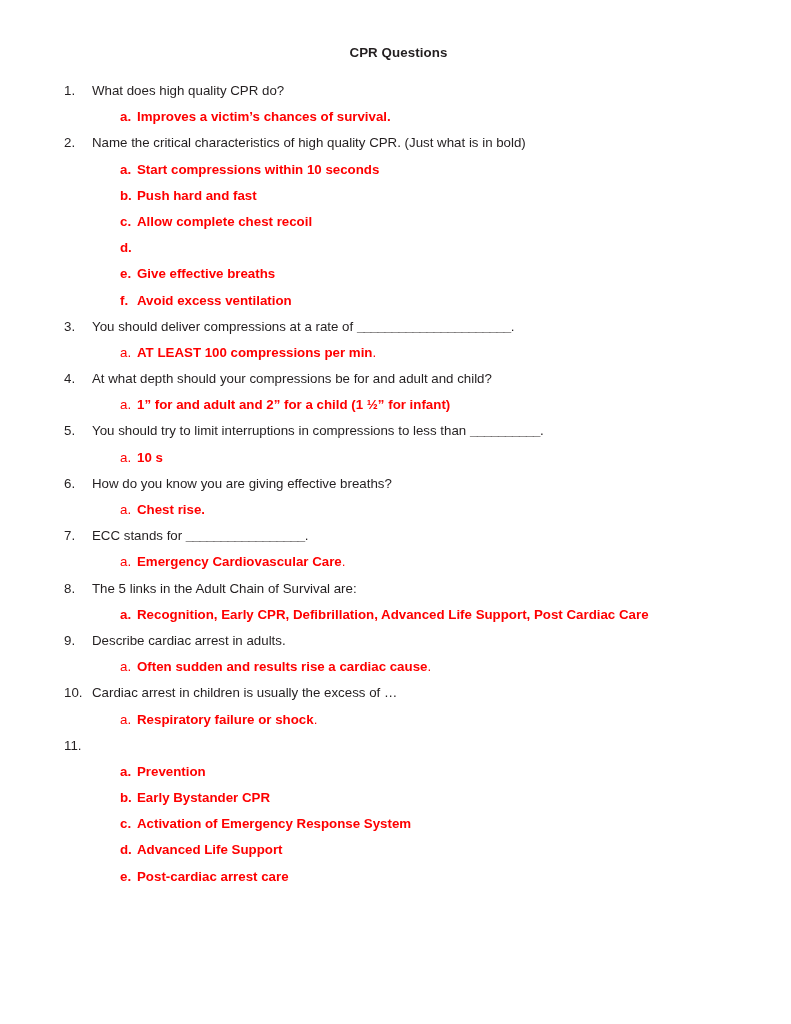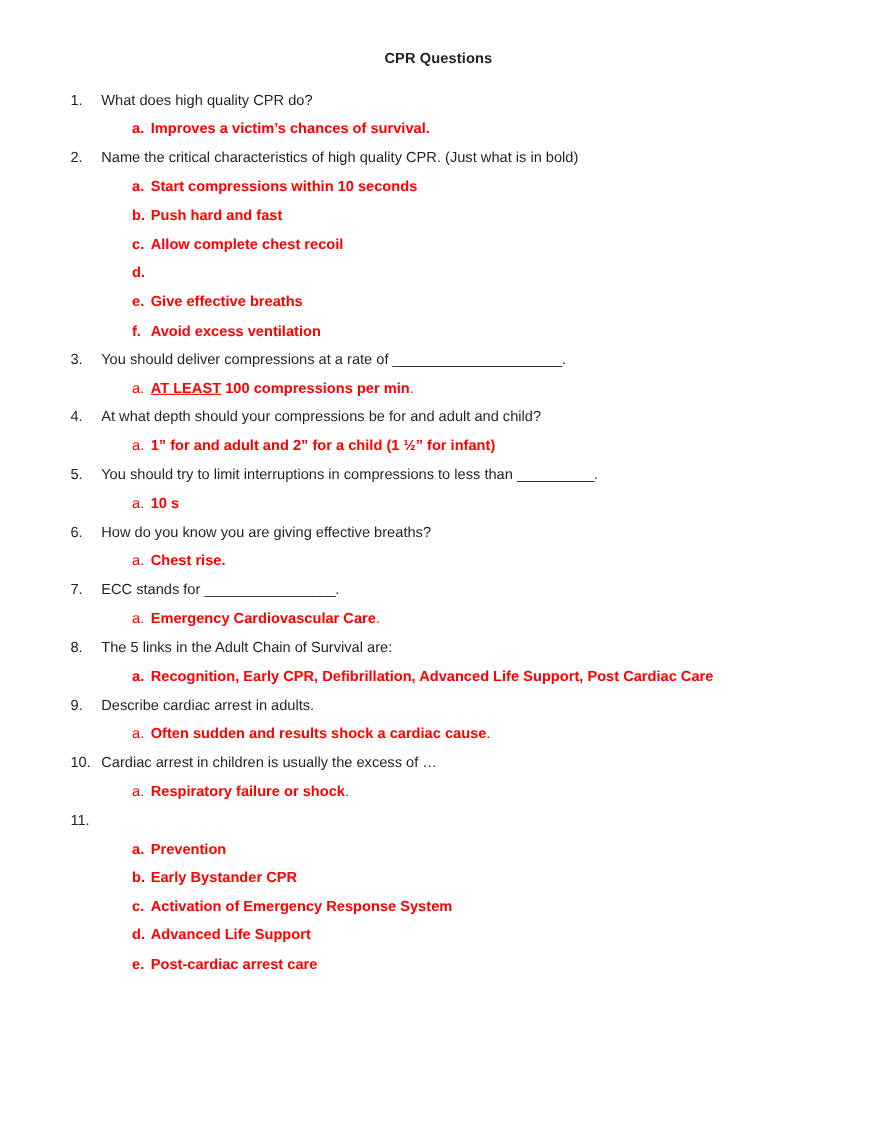--- a/index.html
+++ b/index.html
@@ -87,27 +87,26 @@
   
   .a-item.marker-thin .marker {
     font-weight: normal;
   }
   .a-item.marker-bold .marker {
     font-weight: bold;
   }
 
   
   .u {
-    text-decoration: underline;
   }
   .thin {
     font-weight: normal;
   }
   .blank {
-    font-weight: normal;
+    font-weight: bold;
     letter-spacing: -0.4px;
   }
 </style>
 </head>
 <body>
 
 <div class="page">
 
   <div class="doc-title">CPR Questions</div>
 
@@ -127,21 +126,21 @@
       <div class="a-item marker-thin"><span class="marker">a.</span><span>1” for and adult and 2” for a child (1 ½” for infant)</span></div>
       <div class="q-item"><span class="marker">5.</span><span>You should try to limit interruptions in compressions to less than </span><span class="blank">__________</span><span>.</span></div>
       <div class="a-item marker-thin"><span class="marker">a.</span><span>10 s</span></div>
       <div class="q-item"><span class="marker">6.</span><span>How do you know you are giving effective breaths?</span></div>
       <div class="a-item marker-thin"><span class="marker">a.</span><span>Chest rise.</span></div>
       <div class="q-item"><span class="marker">7.</span><span>ECC stands for </span><span class="blank">_________________</span><span>.</span></div>
       <div class="a-item marker-thin"><span class="marker">a.</span><span>Emergency Cardiovascular Care</span><span class="thin">.</span></div>
       <div class="q-item"><span class="marker">8.</span><span>The 5 links in the Adult Chain of Survival are:</span></div>
       <div class="a-item marker-bold"><span class="marker">a.</span><span>Recognition, Early CPR, Defibrillation, Advanced Life Support, Post Cardiac Care</span></div>
       <div class="q-item"><span class="marker">9.</span><span>Describe cardiac arrest in adults.</span></div>
-      <div class="a-item marker-thin"><span class="marker">a.</span><span>Often sudden and results shock a cardiac cause</span><span class="thin">.</span></div>
+      <div class="a-item marker-thin"><span class="marker">a.</span><span>Often sudden and results rise a cardiac cause</span><span class="thin">.</span></div>
       <div class="q-item"><span class="marker">10.</span><span>Cardiac arrest in children is usually the excess of …</span></div>
       <div class="a-item marker-thin"><span class="marker">a.</span><span>Respiratory failure or shock</span><span class="thin">.</span></div>
       <div class="q-item"><span class="marker">11.</span></div>
       <div class="a-item marker-bold"><span class="marker">a.</span><span>Prevention</span></div>
       <div class="a-item marker-bold"><span class="marker">b.</span><span>Early Bystander CPR</span></div>
       <div class="a-item marker-bold"><span class="marker">c.</span><span>Activation of Emergency Response System</span></div>
       <div class="a-item marker-bold"><span class="marker">d.</span><span>Advanced Life Support</span></div>
       <div class="a-item marker-bold"><span class="marker">e.</span><span>Post-cardiac arrest care</span></div>
     </div>
 

